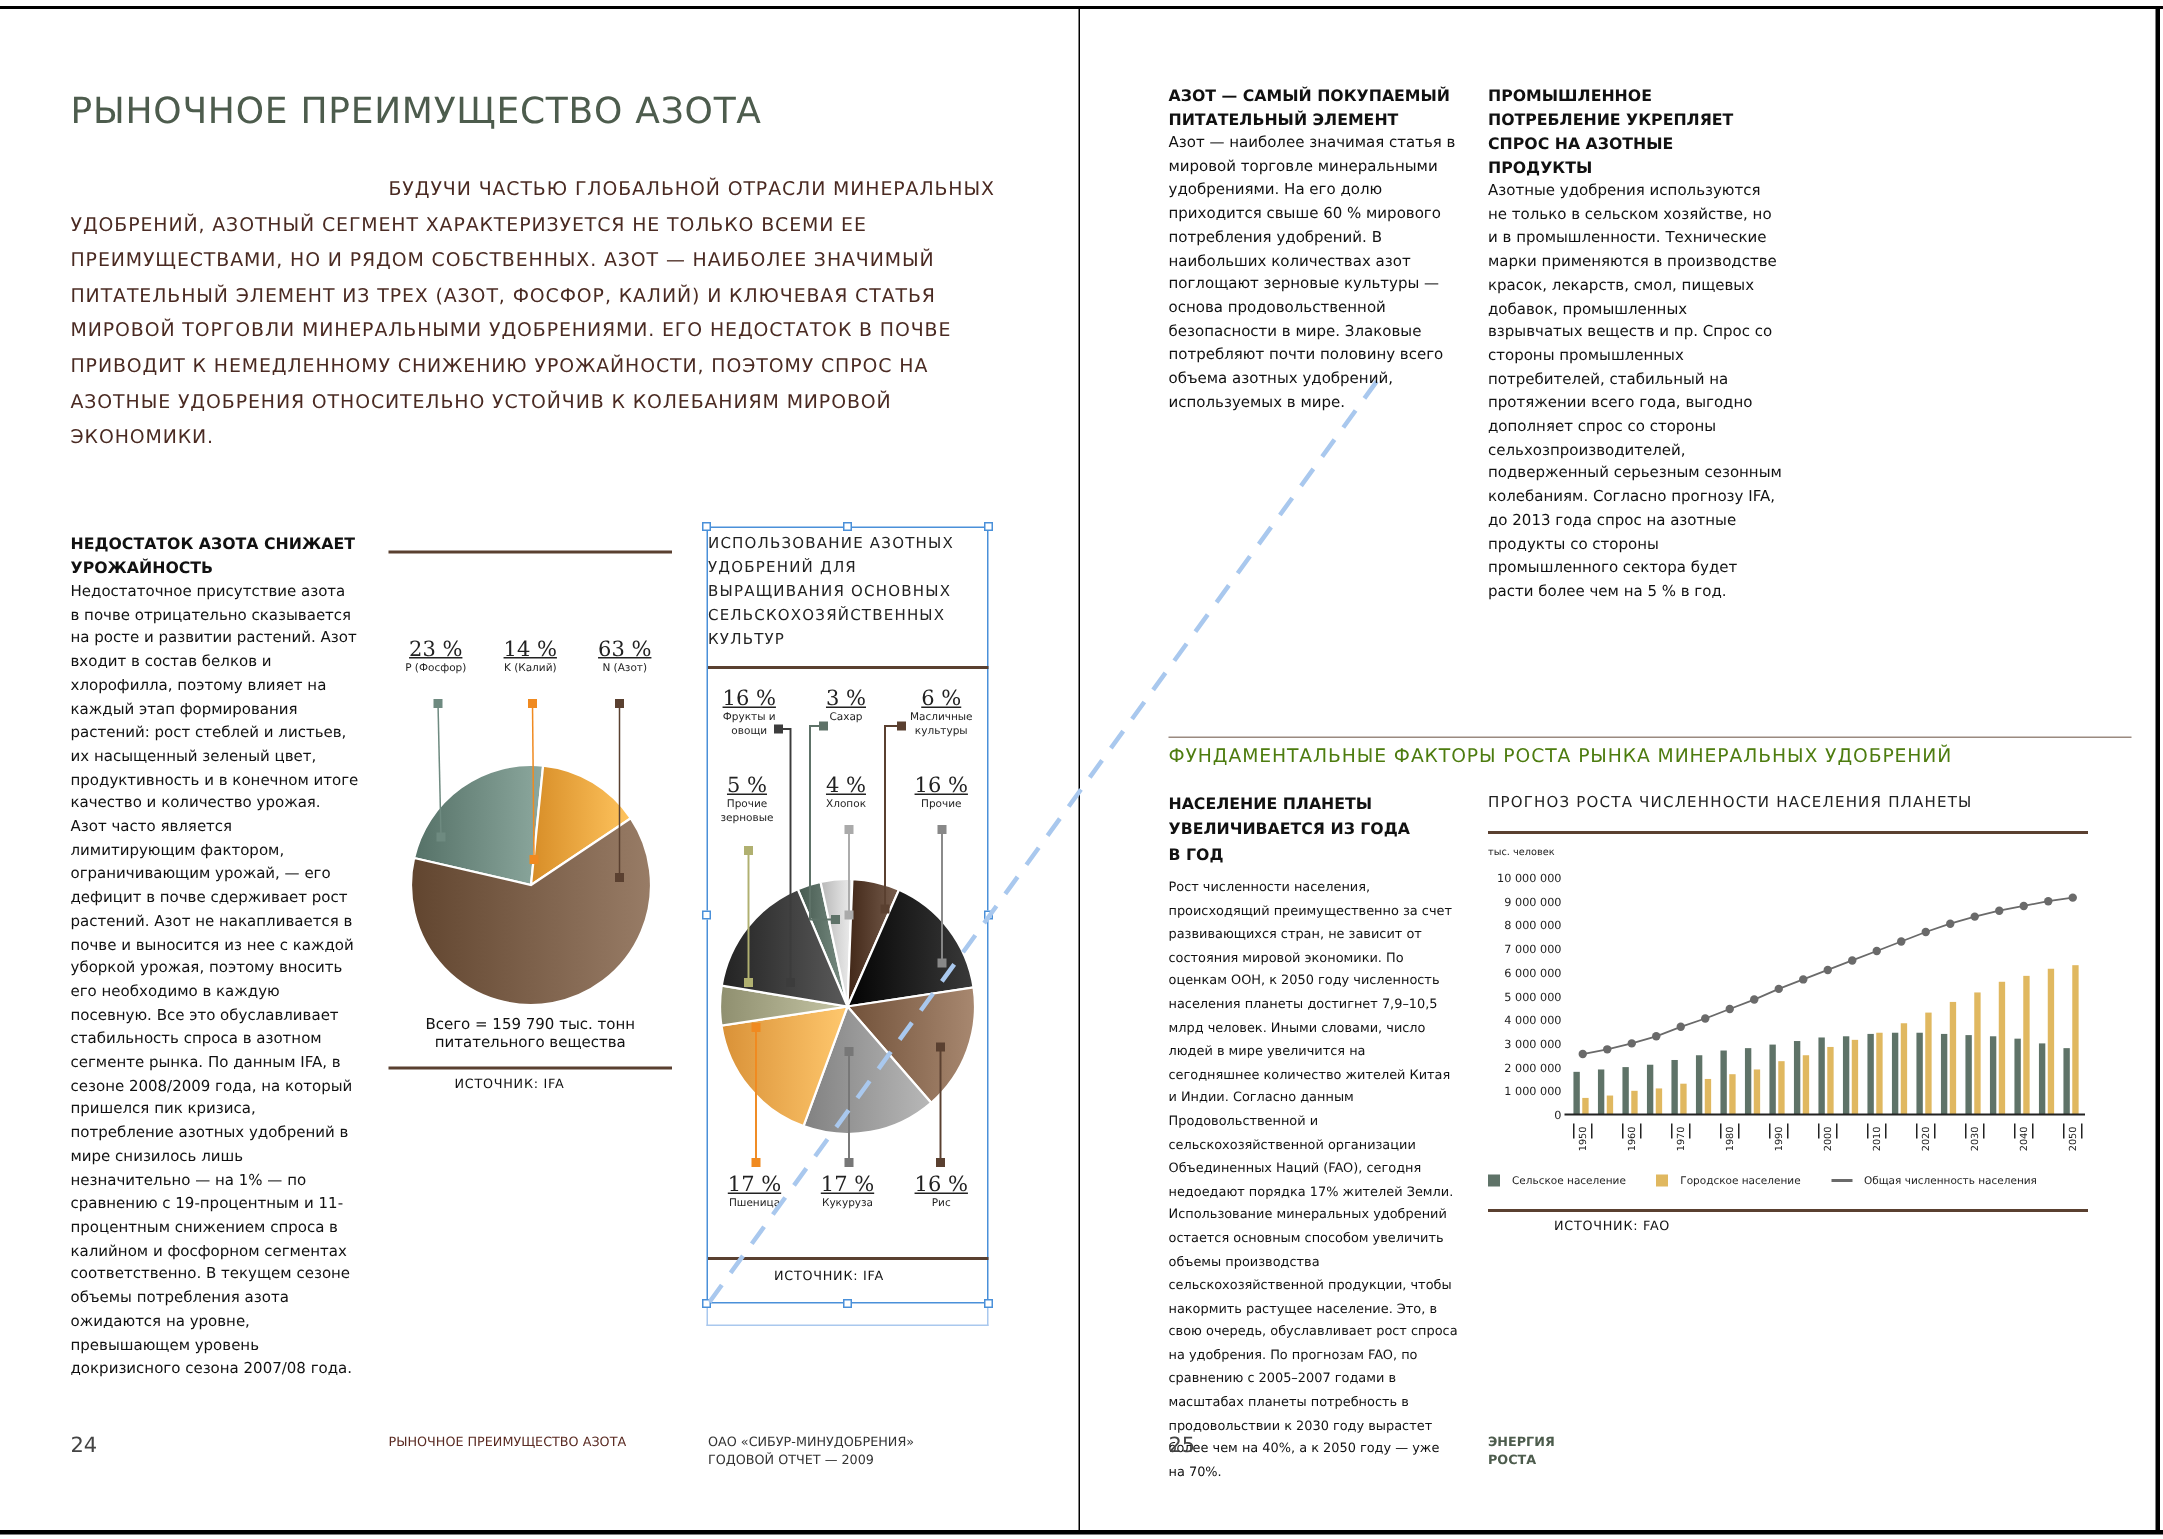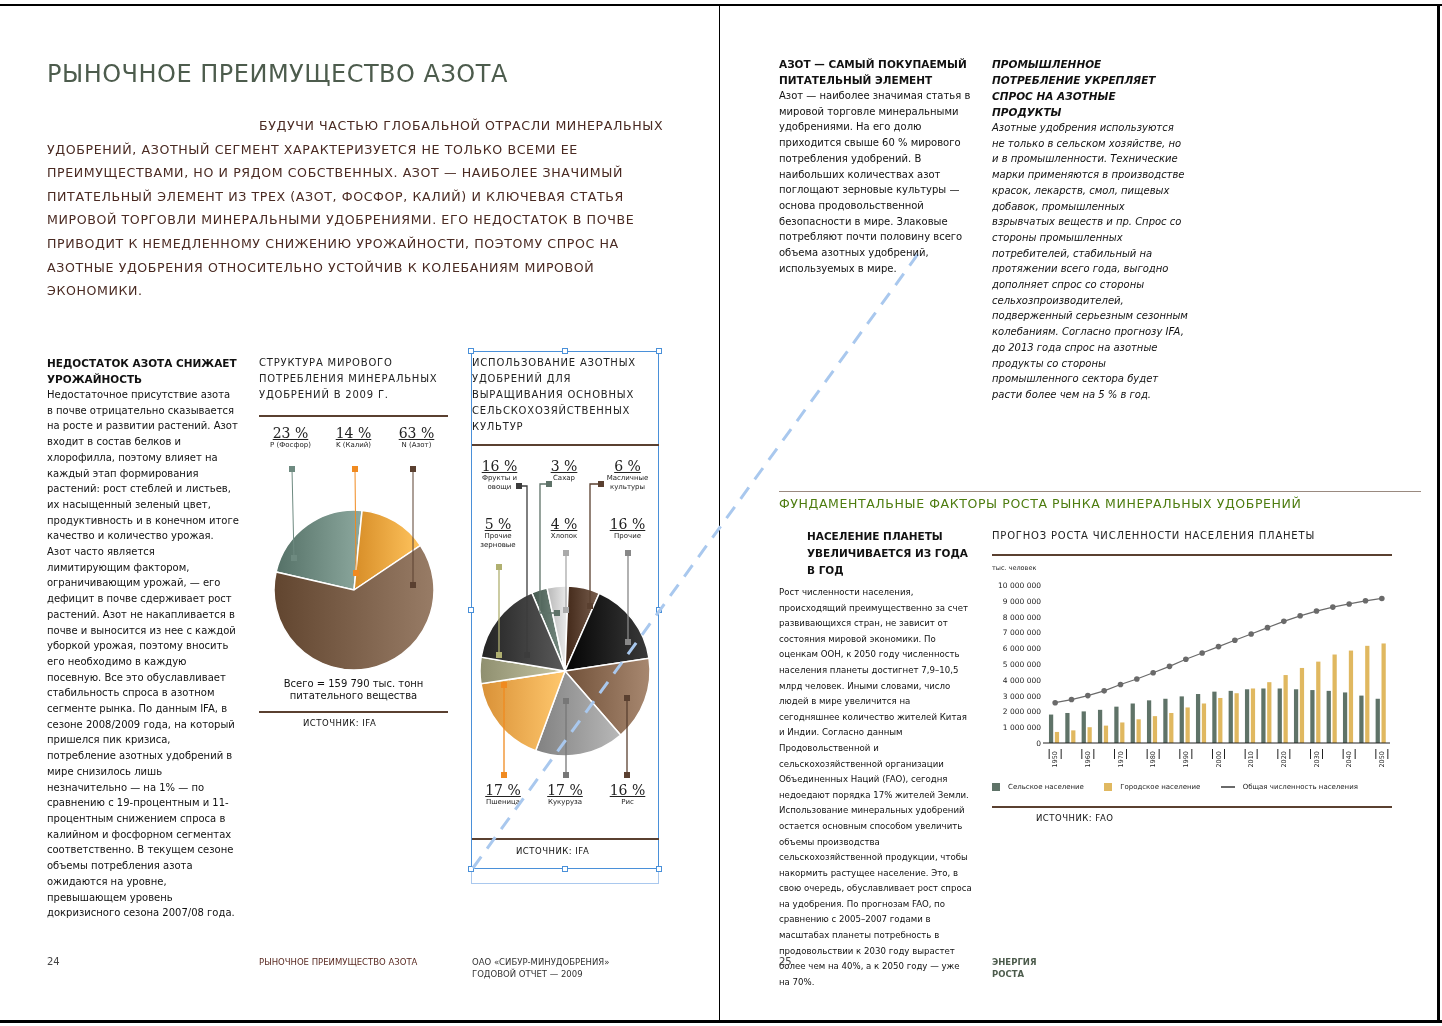--- a/index.html
+++ b/index.html
@@ -33,40 +33,39 @@
 
   .section-rule { left: 779px; top: 491px; width: 642px; height: 1px; background: #9a8a80; }
   .section-title { left: 779px; top: 496px; font-size: 12.5px; letter-spacing: 0.6px; color: #4d7c0f; }
 
   .legend { font-size: 7px; color: #222; }
   .legend .sw { display: inline-block; width: 8px; height: 8px; vertical-align: middle; margin-right: 8px; }
   .legend .ln { display: inline-block; width: 14px; height: 2px; background: #6a6a6a; vertical-align: middle; margin-right: 8px; }
   .legend-item { display: inline-block; margin-right: 18px; }
 
   .footer { font-size: 8.5px; line-height: 12px; }
-  .page-num { font-size: 10px; color: #444; }
+  .page-num { font-size: 14px; color: #444; }
 </style>
 </head>
 <body>
 
 <div class="frame-top"></div>
 <div class="spine"></div>
 <div class="frame-right"></div>
 <div class="frame-bottom"></div>
 
 <h1 class="abs page-title">РЫНОЧНОЕ ПРЕИМУЩЕСТВО АЗОТА</h1>
 <p class="abs lead">БУДУЧИ ЧАСТЬЮ ГЛОБАЛЬНОЙ ОТРАСЛИ МИНЕРАЛЬНЫХ УДОБРЕНИЙ, АЗОТНЫЙ СЕГМЕНТ ХАРАКТЕРИЗУЕТСЯ НЕ ТОЛЬКО ВСЕМИ ЕЕ ПРЕИМУЩЕСТВАМИ, НО И РЯДОМ СОБСТВЕННЫХ. АЗОТ — НАИБОЛЕЕ ЗНАЧИМЫЙ ПИТАТЕЛЬНЫЙ ЭЛЕМЕНТ ИЗ ТРЕХ (АЗОТ, ФОСФОР, КАЛИЙ) И КЛЮЧЕВАЯ СТАТЬЯ МИРОВОЙ ТОРГОВЛИ МИНЕРАЛЬНЫМИ УДОБРЕНИЯМИ. ЕГО НЕДОСТАТОК В ПОЧВЕ ПРИВОДИТ К НЕМЕДЛЕННОМУ СНИЖЕНИЮ УРОЖАЙНОСТИ, ПОЭТОМУ СПРОС НА АЗОТНЫЕ УДОБРЕНИЯ ОТНОСИТЕЛЬНО УСТОЙЧИВ К КОЛЕБАНИЯМ МИРОВОЙ ЭКОНОМИКИ.</p>
 
 <div class="abs" style="left:47px; top:355px; width:192px;">
   <div class="col-head">НЕДОСТАТОК АЗОТА СНИЖАЕТ УРОЖАЙНОСТЬ</div>
   <div class="col-body">Недостаточное присутствие азота в почве отрицательно сказывается на росте и развитии растений. Азот входит в состав белков и хлорофилла, поэтому влияет на каждый этап формирования растений: рост стеблей и листьев, их насыщенный зеленый цвет, продуктивность и в конечном итоге качество и количество урожая. Азот часто является лимитирующим фактором, ограничивающим урожай, — его дефицит в почве сдерживает рост растений. Азот не накапливается в почве и выносится из нее с каждой уборкой урожая, поэтому вносить его необходимо в каждую посевную. Все это обуславливает стабильность спроса в азотном сегменте рынка. По данным IFA, в сезоне 2008/2009 года, на который пришелся пик кризиса, потребление азотных удобрений в мире снизилось лишь незначительно — на 1% — по сравнению с 19-процентным и 11-процентным снижением спроса в калийном и фосфорном сегментах соответственно. В текущем сезоне объемы потребления азота ожидаются на уровне, превышающем уровень докризисного сезона 2007/08 года.</div>
 </div>
 
 <div class="abs" style="left:259px; top:355px; width:189px;">
-  <div class="chart-title">СТРУКТУРА МИРОВОГО ПОТРЕБЛЕНИЯ МИНЕРАЛЬНЫХ УДОБРЕНИЙ В 2009 Г.</div>
   <div class="brown-rule" style="margin-top:12px;"></div>
 </div>
 <div class="abs" style="left:259px; top:425px; width:189px; display:flex;">
   <div style="width:63px;">
     <div class="pct">23 %</div>
     <div class="pct-lbl">P (Фосфор)</div>
   </div>
   <div style="width:63px;">
     <div class="pct">14 %</div>
     <div class="pct-lbl">K (Калий)</div>
@@ -271,30 +270,30 @@
 <div class="abs footer" style="left:259px; top:956px; color:#5a2a22;">РЫНОЧНОЕ ПРЕИМУЩЕСТВО АЗОТА</div>
 <div class="abs footer" style="left:472px; top:956px; color:#333;">
   <div>ОАО «СИБУР-МИНУДОБРЕНИЯ»</div>
   <div>ГОДОВОЙ ОТЧЕТ — 2009</div>
 </div>
 
 <div class="abs" style="left:779px; top:56px; width:194px;">
   <div class="col-head">АЗОТ — САМЫЙ ПОКУПАЕМЫЙ ПИТАТЕЛЬНЫЙ ЭЛЕМЕНТ</div>
   <div class="col-body">Азот — наиболее значимая статья в мировой торговле минеральными удобрениями. На его долю приходится свыше 60 % мирового потребления удобрений. В наибольших количествах азот поглощают зерновые культуры — основа продовольственной безопасности в мире. Злаковые потребляют почти половину всего объема азотных удобрений, используемых в мире.</div>
 </div>
-<div class="abs" style="left:992px; top:56px; width:196px;font-style:italic;">
+<div class="abs" style="left:992px; top:56px; width:196px;">
   <div class="col-head" style="width:170px;">ПРОМЫШЛЕННОЕ ПОТРЕБЛЕНИЕ УКРЕПЛЯЕТ СПРОС НА АЗОТНЫЕ ПРОДУКТЫ</div>
   <div class="col-body">Азотные удобрения используются не только в сельском хозяйстве, но и в промышленности. Технические марки применяются в производстве красок, лекарств, смол, пищевых добавок, промышленных взрывчатых веществ и пр. Спрос со стороны промышленных потребителей, стабильный на протяжении всего года, выгодно дополняет спрос со стороны сельхозпроизводителей, подверженный серьезным сезонным колебаниям. Согласно прогнозу IFA, до 2013 года спрос на азотные продукты со стороны промышленного сектора будет расти более чем на 5 % в год.</div>
 </div>
 
 <div class="abs section-rule"></div>
 <div class="abs section-title">ФУНДАМЕНТАЛЬНЫЕ ФАКТОРЫ РОСТА РЫНКА МИНЕРАЛЬНЫХ УДОБРЕНИЙ</div>
 
 <div class="abs" style="left:779px; top:528px; width:194px;">
-  <div class="col-head" style="line-height:17px; margin-bottom:6px; width:170px;margin-left:28px;">НАСЕЛЕНИЕ ПЛАНЕТЫ УВЕЛИЧИВАЕТСЯ ИЗ ГОДА В ГОД</div>
+  <div class="col-head" style="line-height:17px; margin-bottom:6px; width:170px;">НАСЕЛЕНИЕ ПЛАНЕТЫ УВЕЛИЧИВАЕТСЯ ИЗ ГОДА В ГОД</div>
   <div class="col-body" style="font-size:8.6px; line-height:15.6px;">Рост численности населения, происходящий преимущественно за счет развивающихся стран, не зависит от состояния мировой экономики. По оценкам ООН, к 2050 году численность населения планеты достигнет 7,9–10,5 млрд человек. Иными словами, число людей в мире увеличится на сегодняшнее количество жителей Китая и Индии. Согласно данным Продовольственной и сельскохозяйственной организации Объединенных Наций (FAO), сегодня недоедают порядка 17% жителей Земли. Использование минеральных удобрений остается основным способом увеличить объемы производства сельскохозяйственной продукции, чтобы накормить растущее население. Это, в свою очередь, обуславливает рост спроса на удобрения. По прогнозам FAO, по сравнению с 2005–2007 годами в масштабах планеты потребность в продовольствии к 2030 году вырастет более чем на 40%, а к 2050 году — уже на 70%.</div>
 </div>
 
 <div class="abs chart-title" style="left:992px; top:528px;">ПРОГНОЗ РОСТА ЧИСЛЕННОСТИ НАСЕЛЕНИЯ ПЛАНЕТЫ</div>
 <div class="abs brown-rule" style="left:992px; top:554px; width:400px; height:1.5px;"></div>
 <div class="abs" style="left:992px; top:564px; font-size:6.5px; color:#222;">тыс. человек</div>
 <svg class="abs" id="popchart" style="left:985px; top:575px;" width="410" height="200">
     <text x="56" y="171" text-anchor="end" font-size="7.5" fill="#222" font-family="DejaVu Sans, sans-serif">0</text>
     <text x="56" y="155.2" text-anchor="end" font-size="7.5" fill="#222" font-family="DejaVu Sans, sans-serif">1 000 000</text>
     <text x="56" y="139.4" text-anchor="end" font-size="7.5" fill="#222" font-family="DejaVu Sans, sans-serif">2 000 000</text>

